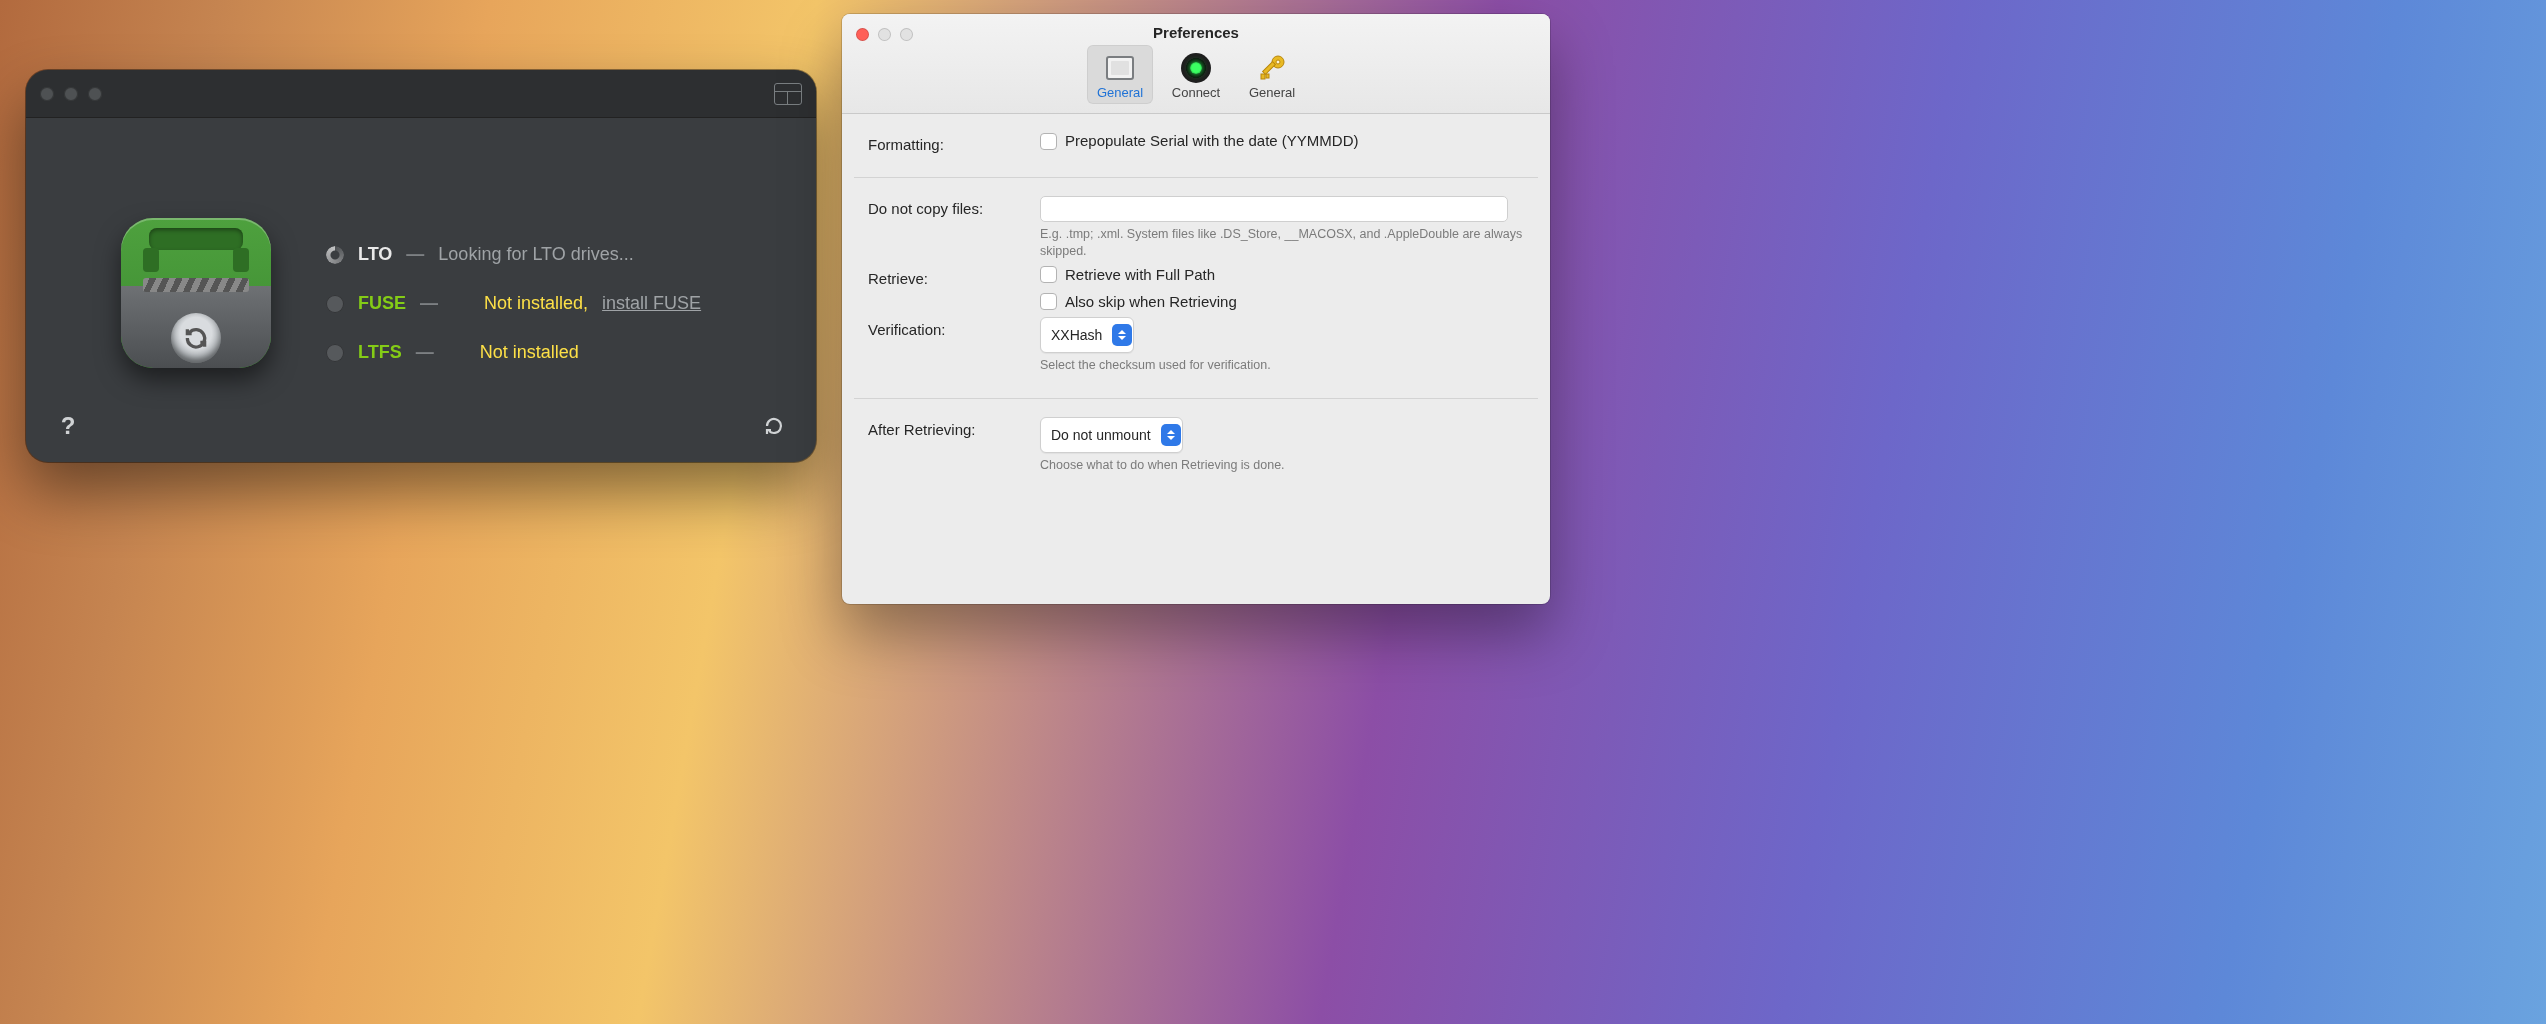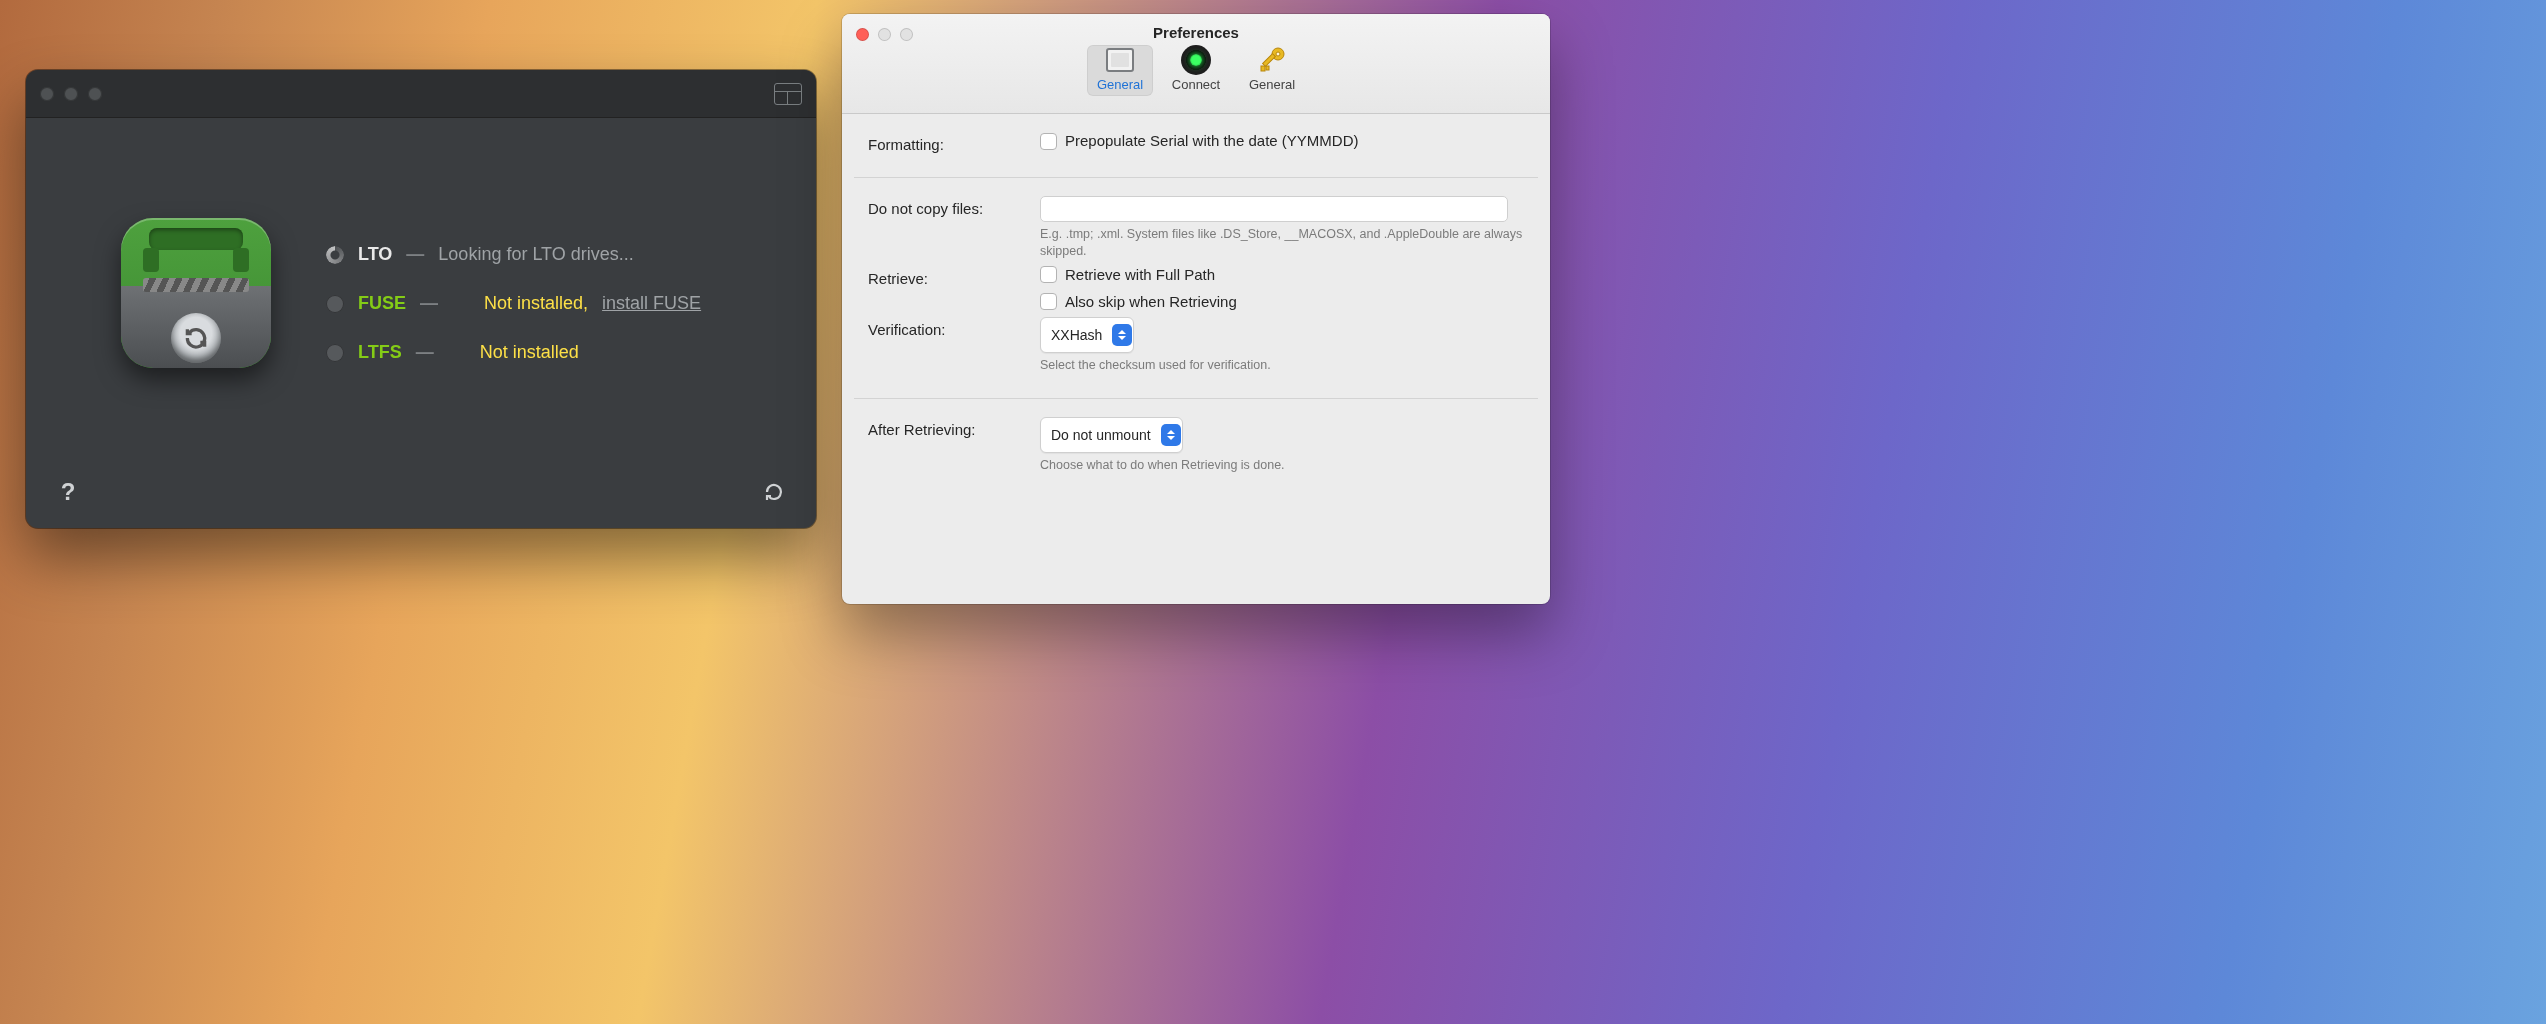--- a/index.html
+++ b/index.html
@@ -9,23 +9,23 @@
     background: linear-gradient(100deg,
       #b26a3e 0%, #c58450 8%, #e7a55b 18%, #f3c569 30%,
       #8c4ea6 55%, #6d67c9 72%, #5d88d8 88%, #6aa3df 100%);
     position: relative;
   }
 
   
   .main-window {
     position: absolute;
     left: 26px; top: 70px;
-    width: 790px; height: 458px;
+    width: 790px; height: 392px;
     background: #3a3d40;
-    border-radius: 12px;
+    border-radius: 22px;
     box-shadow: 0 30px 60px rgba(0,0,0,.45), 0 0 0 1px rgba(0,0,0,.4);
     overflow: hidden;
     color: #cfcfcf;
   }
   .main-titlebar {
     height: 48px;
     background: #2d2f31;
     display: flex;
     align-items: center;
     padding: 0 14px;
@@ -148,21 +148,21 @@
   .pt-dot { width:13px; height:13px; border-radius:50%; border:1px solid rgba(0,0,0,.15); }
   .pt-close { background:#ff5f57; }
   .pt-min   { background:#e2e2e2; }
   .pt-max   { background:#e2e2e2; }
   .prefs-title { font-weight:600; font-size:15px; padding-top:10px; }
   .prefs-tabs {
     display:flex; justify-content:center; gap:10px;
     margin-top:4px;
   }
   .prefs-tab {
-    width:66px; padding:0 0 4px;
+    width:66px; padding:8px 0 4px;
     border-radius:6px;
     display:flex; flex-direction:column; align-items:center; gap:2px;
     font-size:13px; cursor:pointer;
   }
   .prefs-tab.active { background:#dadada; box-shadow: inset 0 0 0 1px rgba(0,0,0,.05); }
   .prefs-tab.active .tab-label { color:#1f72d6; }
   .tab-icon { width:34px; height:30px; display:flex; align-items:center; justify-content:center; }
   .tab-label { font-size:13px; color:#444; }
 
   .prefs-body {

